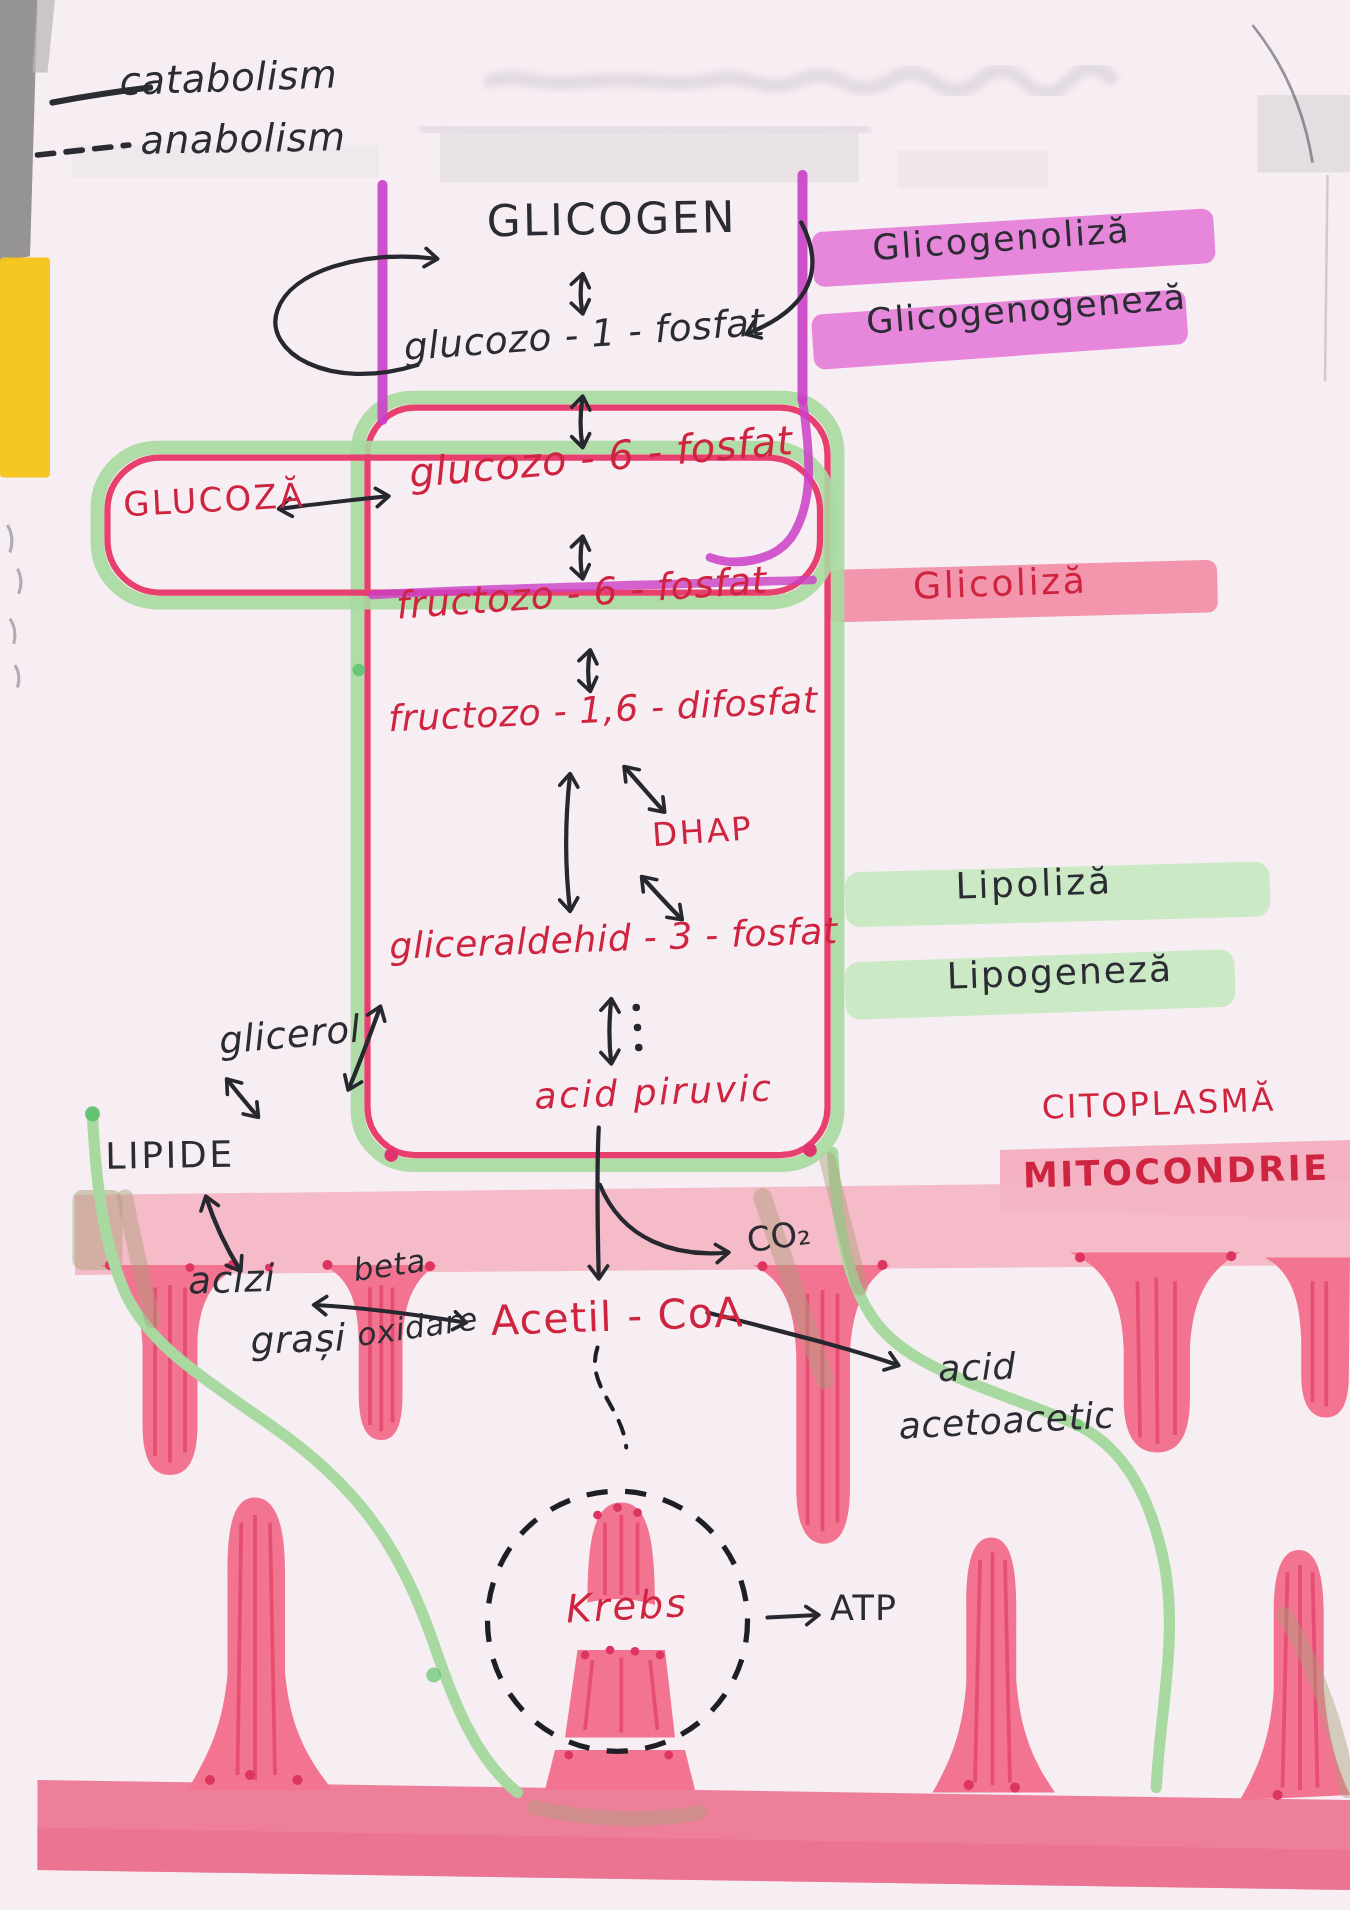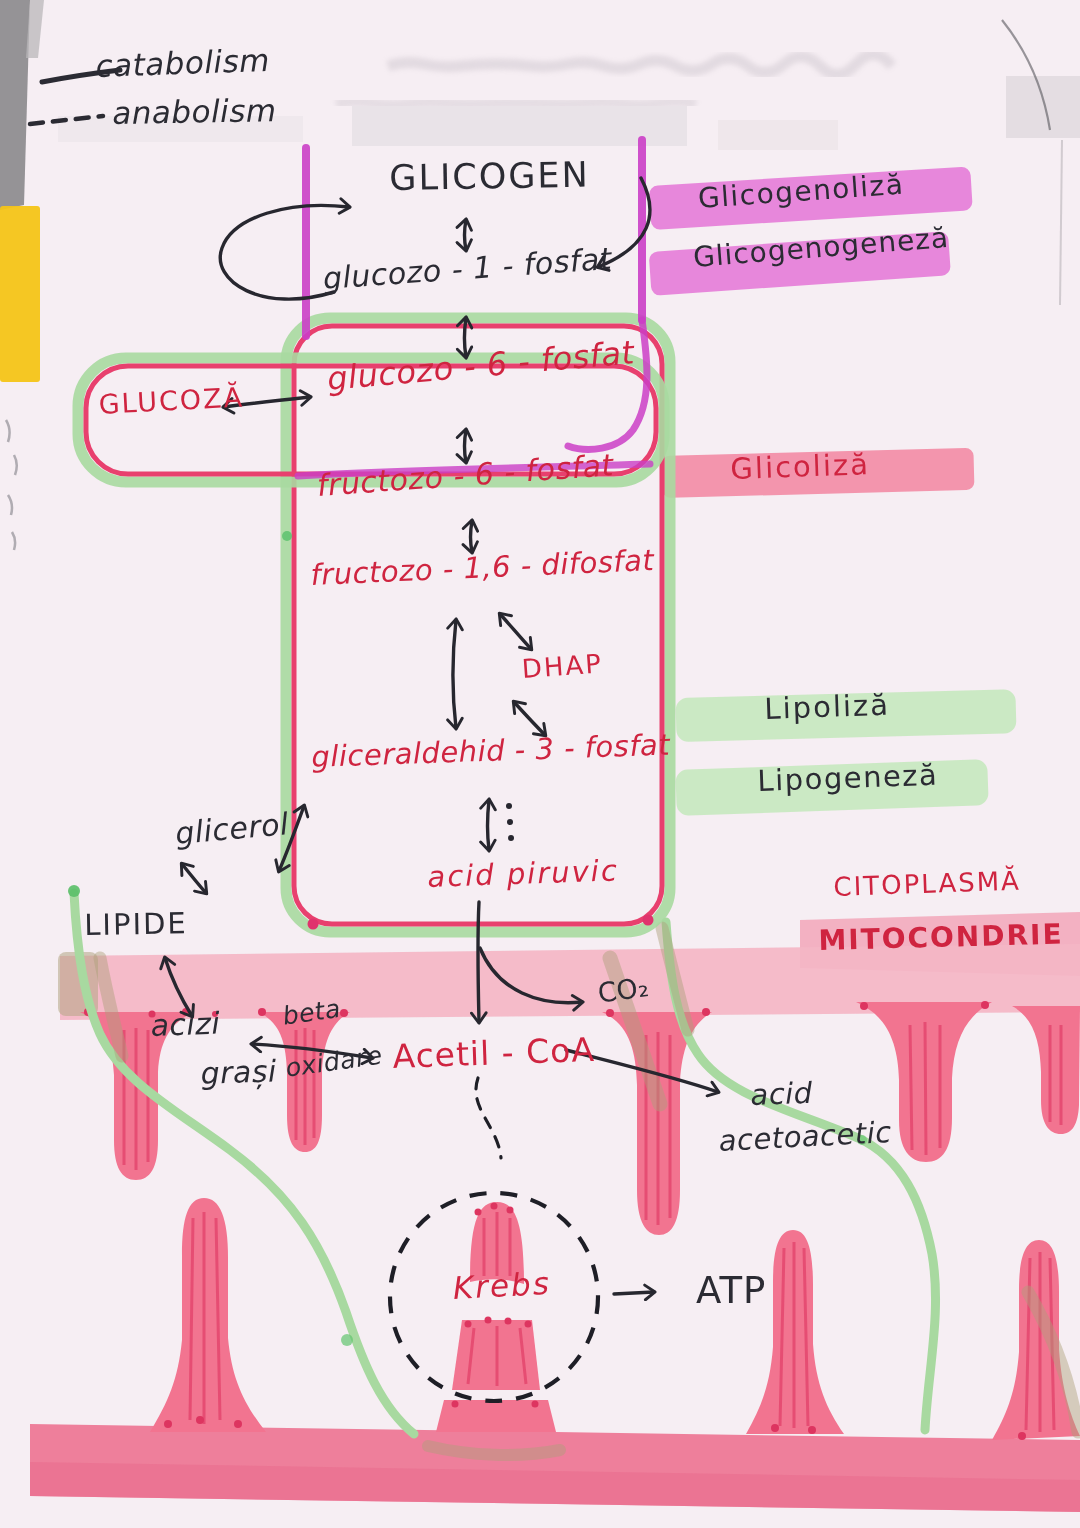--- a/index.html
+++ b/index.html
@@ -232,15 +232,15 @@
   <span class="lbl blk script" style="left:200px;top:1058px;font-size:30px;transform:rotate(-2deg);">grași</span>
   <span class="lbl blk script" style="left:281px;top:1004px;font-size:25px;transform:rotate(-8deg);">beta</span>
   <span class="lbl blk script" style="left:284px;top:1056px;font-size:25px;transform:rotate(-8deg);">oxidare</span>
 
   <span class="lbl red" style="left:392px;top:1040px;font-size:33px;transform:rotate(-2deg);letter-spacing:1px;">Acetil - CoA</span>
   <span class="lbl blk" style="left:596px;top:980px;font-size:27px;transform:rotate(-8deg);">CO₂</span>
   <span class="lbl blk script" style="left:750px;top:1080px;font-size:29px;transform:rotate(-2deg);">acid</span>
   <span class="lbl blk script" style="left:718px;top:1126px;font-size:29px;transform:rotate(-3deg);">acetoacetic</span>
 
   <span class="lbl red script" style="left:452px;top:1272px;font-size:31px;transform:rotate(-3deg);letter-spacing:2px;">Krebs</span>
-  <span class="lbl blk" style="left:664px;top:1272px;font-size:37px;letter-spacing:1px;margin-left:32px;">ATP</span>
+  <span class="lbl blk" style="left:664px;top:1272px;font-size:28px;letter-spacing:1px;">ATP</span>
 
 </div>
 
 </body></html>

